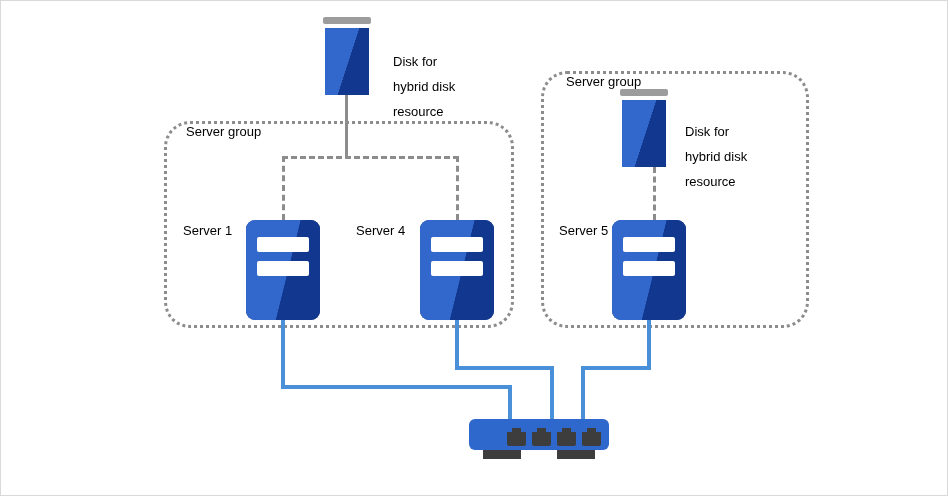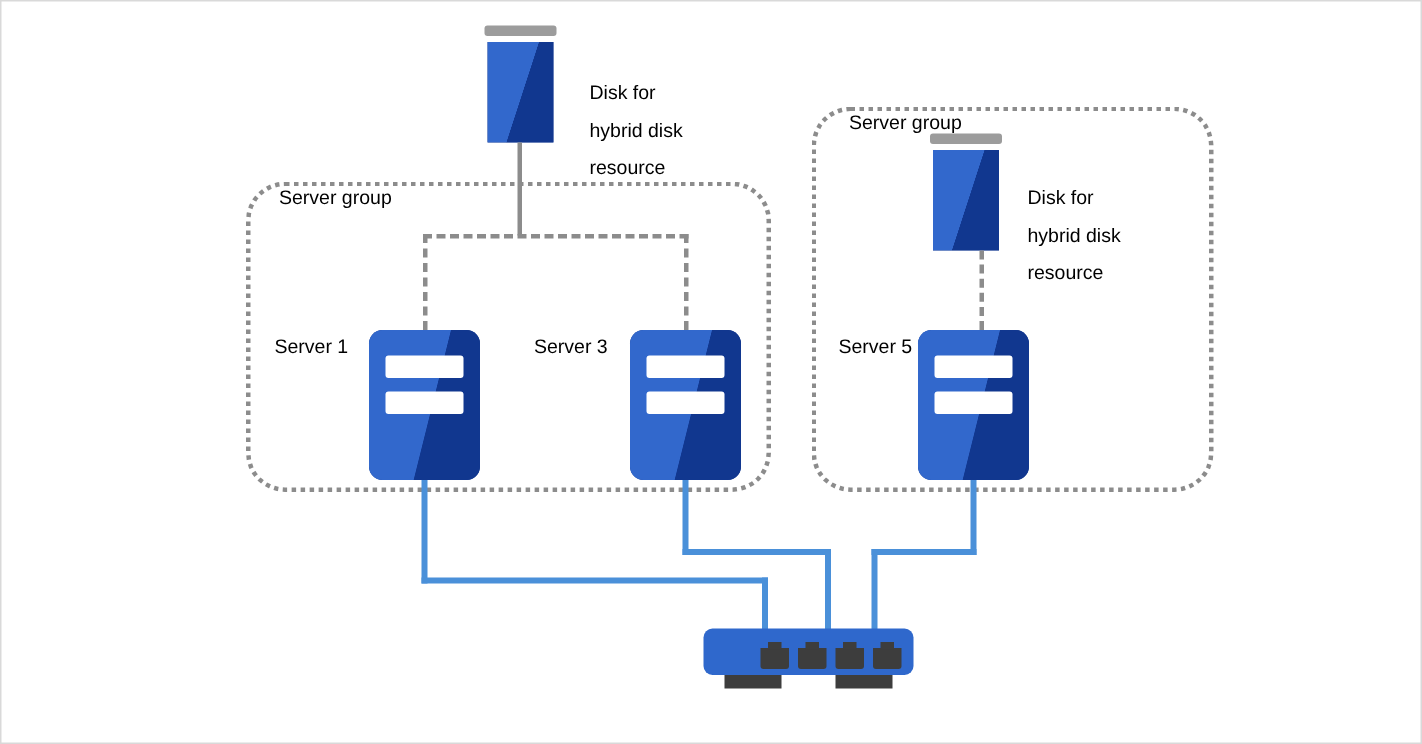--- a/index.html
+++ b/index.html
@@ -179,21 +179,21 @@
   <div class="line h-dash" style="left:281px; top:155px; width:177px;"></div>
   <div class="line v-dash" style="left:281px; top:155px; height:64px;"></div>
   <div class="line v-dash" style="left:455px; top:155px; height:64px;"></div>
 
   <div class="label" style="left:182px; top:187px;">Server 1</div>
   <div class="server" style="left:245px; top:219px;">
     <div class="server-bar b1"></div>
     <div class="server-bar b2"></div>
   </div>
 
-  <div class="label" style="left:355px; top:187px;">Server 3</div>
+  <div class="label" style="left:355px; top:187px;">Server 4</div>
   <div class="server" style="left:419px; top:219px;">
     <div class="server-bar b1"></div>
     <div class="server-bar b2"></div>
   </div>
 
   <div class="group-box" style="left:540px; top:70px; width:268px; height:257px;"></div>
   <div class="label" style="left:565px; top:38px;">Server group</div>
 
   <div class="disk" style="left:619px; top:88px;">
     <div class="disk-cap"></div>

